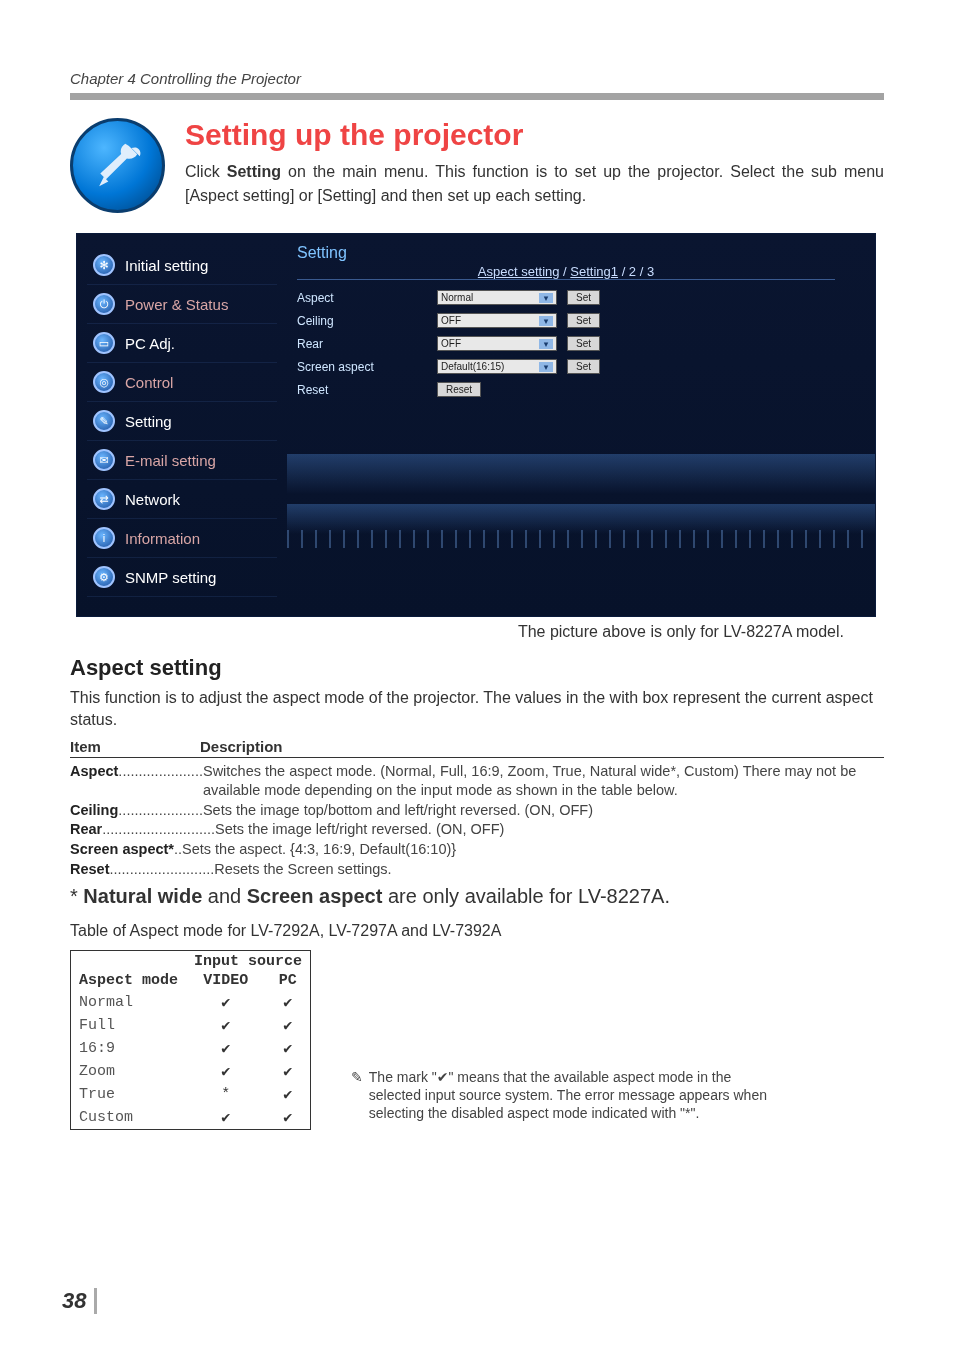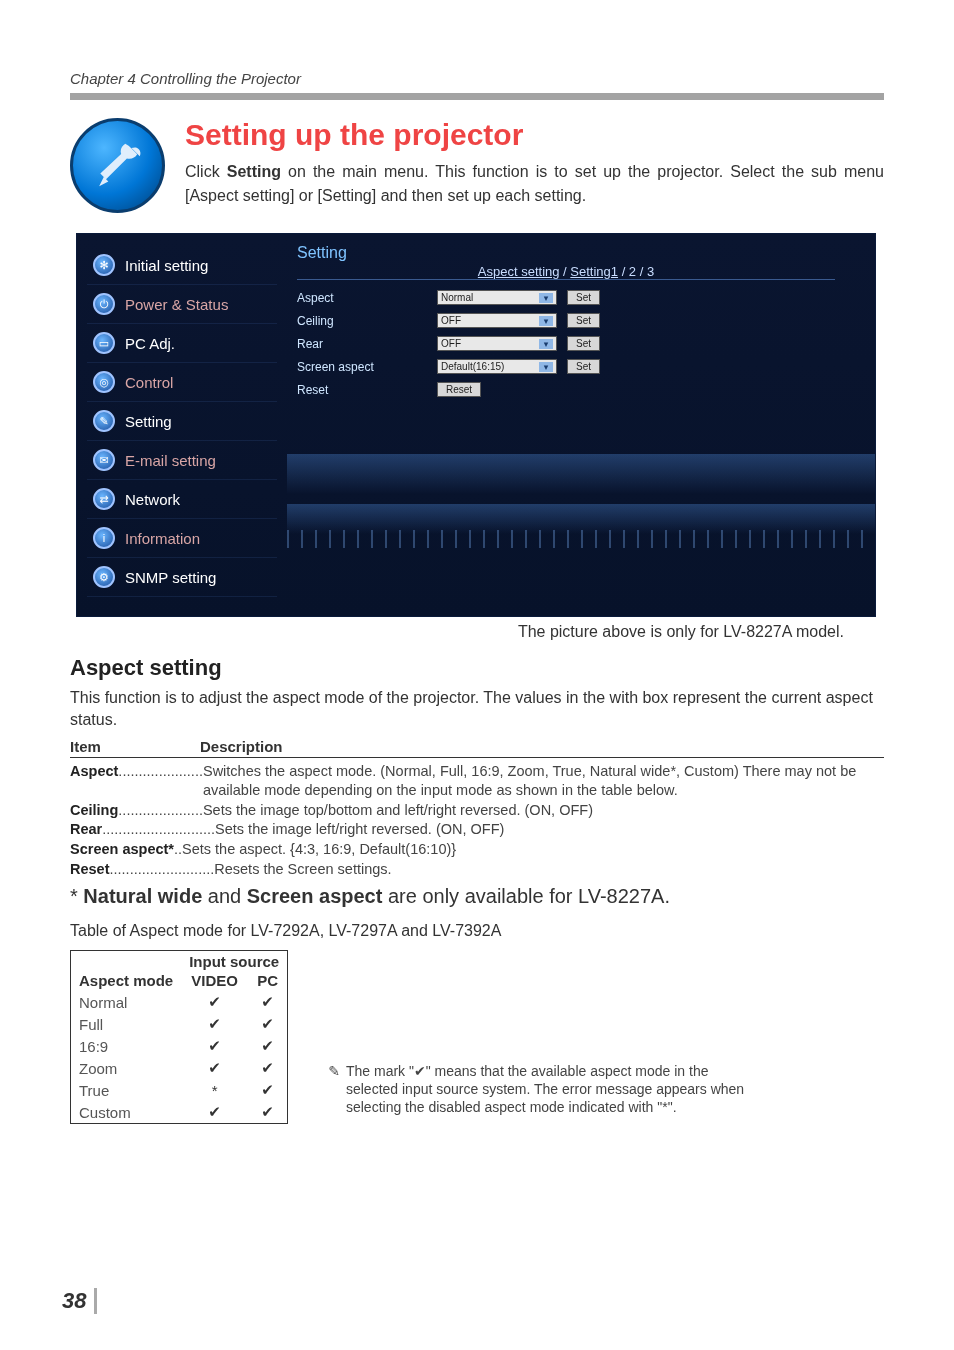--- a/index.html
+++ b/index.html
@@ -210,20 +210,21 @@
     align-items: flex-end;
   }
   table.aspect {
     border: 1.5px solid #333;
     border-collapse: collapse;
     font-size: 15px;
   }
   table.aspect th, table.aspect td {
     padding: 2px 8px;
     text-align: center;
+    font-family: Liberation Mono, monospace;
   }
   table.aspect th { font-weight: bold; }
   table.aspect td.mode { text-align: left; color: #555; }
   table.aspect .hgroup { border-bottom: 0; }
   table.aspect tr.head2 th { padding-top: 0; }
   table.aspect td.mode.first, table.aspect th.first { border-right: 0; }
   .note {
     font-size: 14px;
     line-height: 1.3;
     color: #444;

